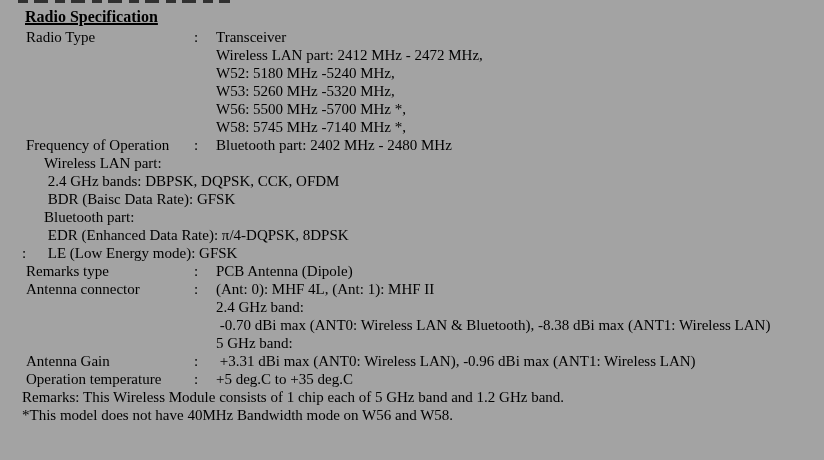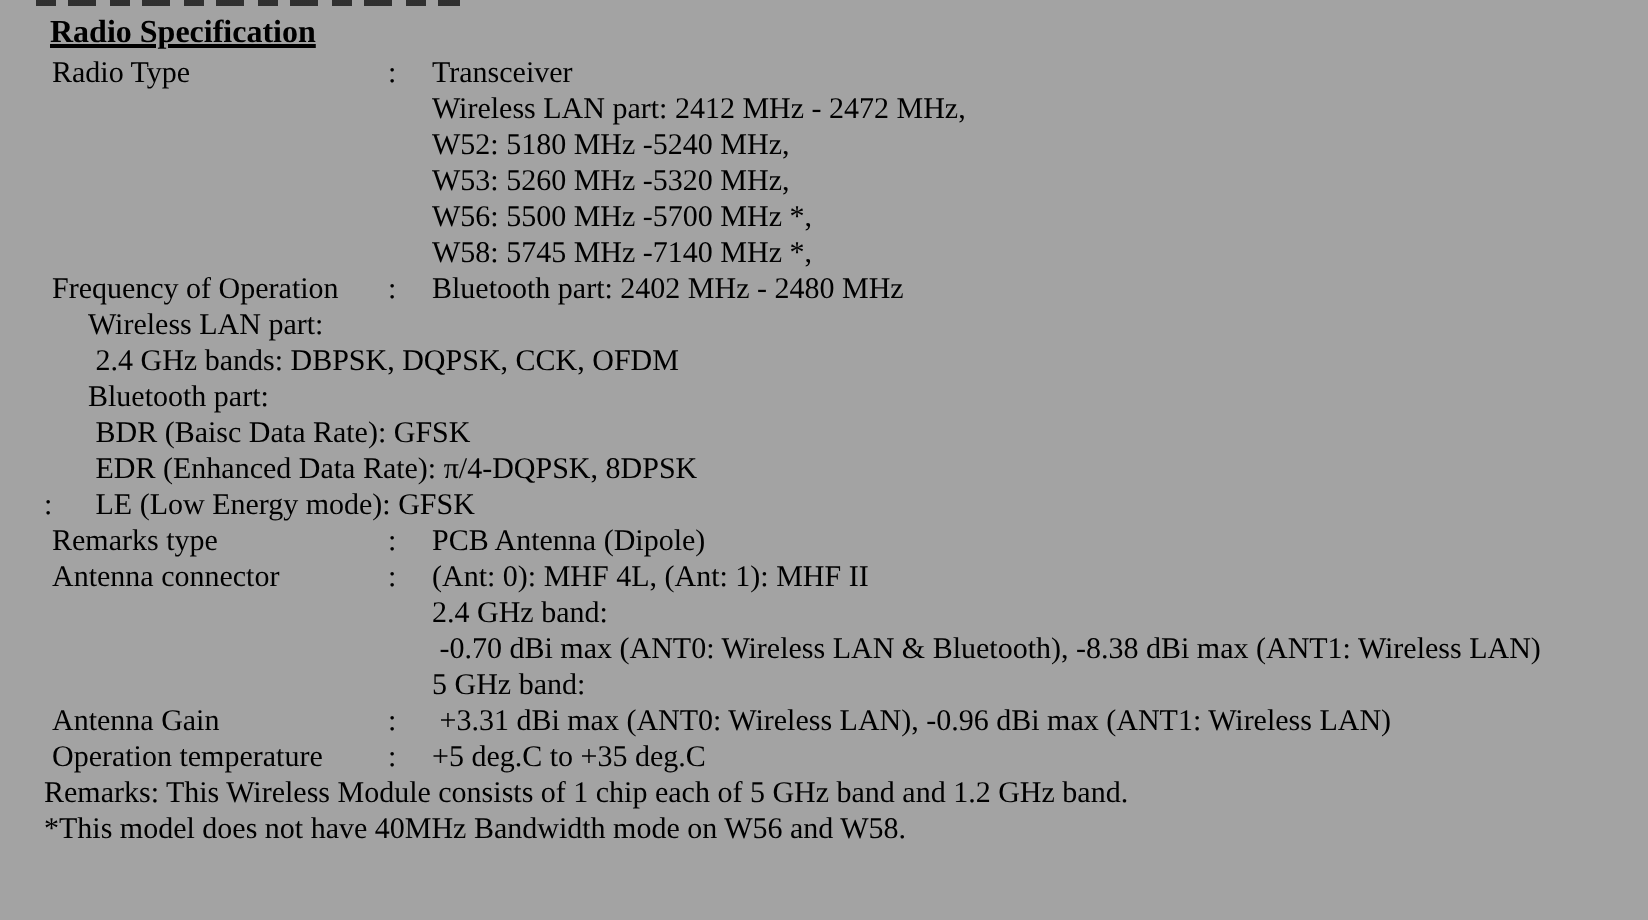--- a/index.html
+++ b/index.html
@@ -87,22 +87,22 @@
         <div class="vline">W58: 5745 MHz -7140 MHz *,</div>
         <div class="vline">Bluetooth part: 2402 MHz - 2480 MHz</div>
       </div>
     </div>
 
     <div class="spec-row">
       <div class="colon">:</div>
       <div class="value">
         <div class="vline">Wireless LAN part:</div>
         <div class="vline"> 2.4 GHz bands: DBPSK, DQPSK, CCK, OFDM</div>
+        <div class="vline"> BDR (Baisc Data Rate): GFSK</div>
         <div class="vline">Bluetooth part:</div>
-        <div class="vline"> BDR (Baisc Data Rate): GFSK</div>
         <div class="vline"> EDR (Enhanced Data Rate): π/4-DQPSK, 8DPSK</div>
         <div class="vline"> LE (Low Energy mode): GFSK</div>
       </div>
     </div>
 
     <div class="spec-row">
       <div class="label">Remarks type</div>
       <div class="colon">:</div>
       <div class="value">
         <div class="vline">PCB Antenna (Dipole)</div>

